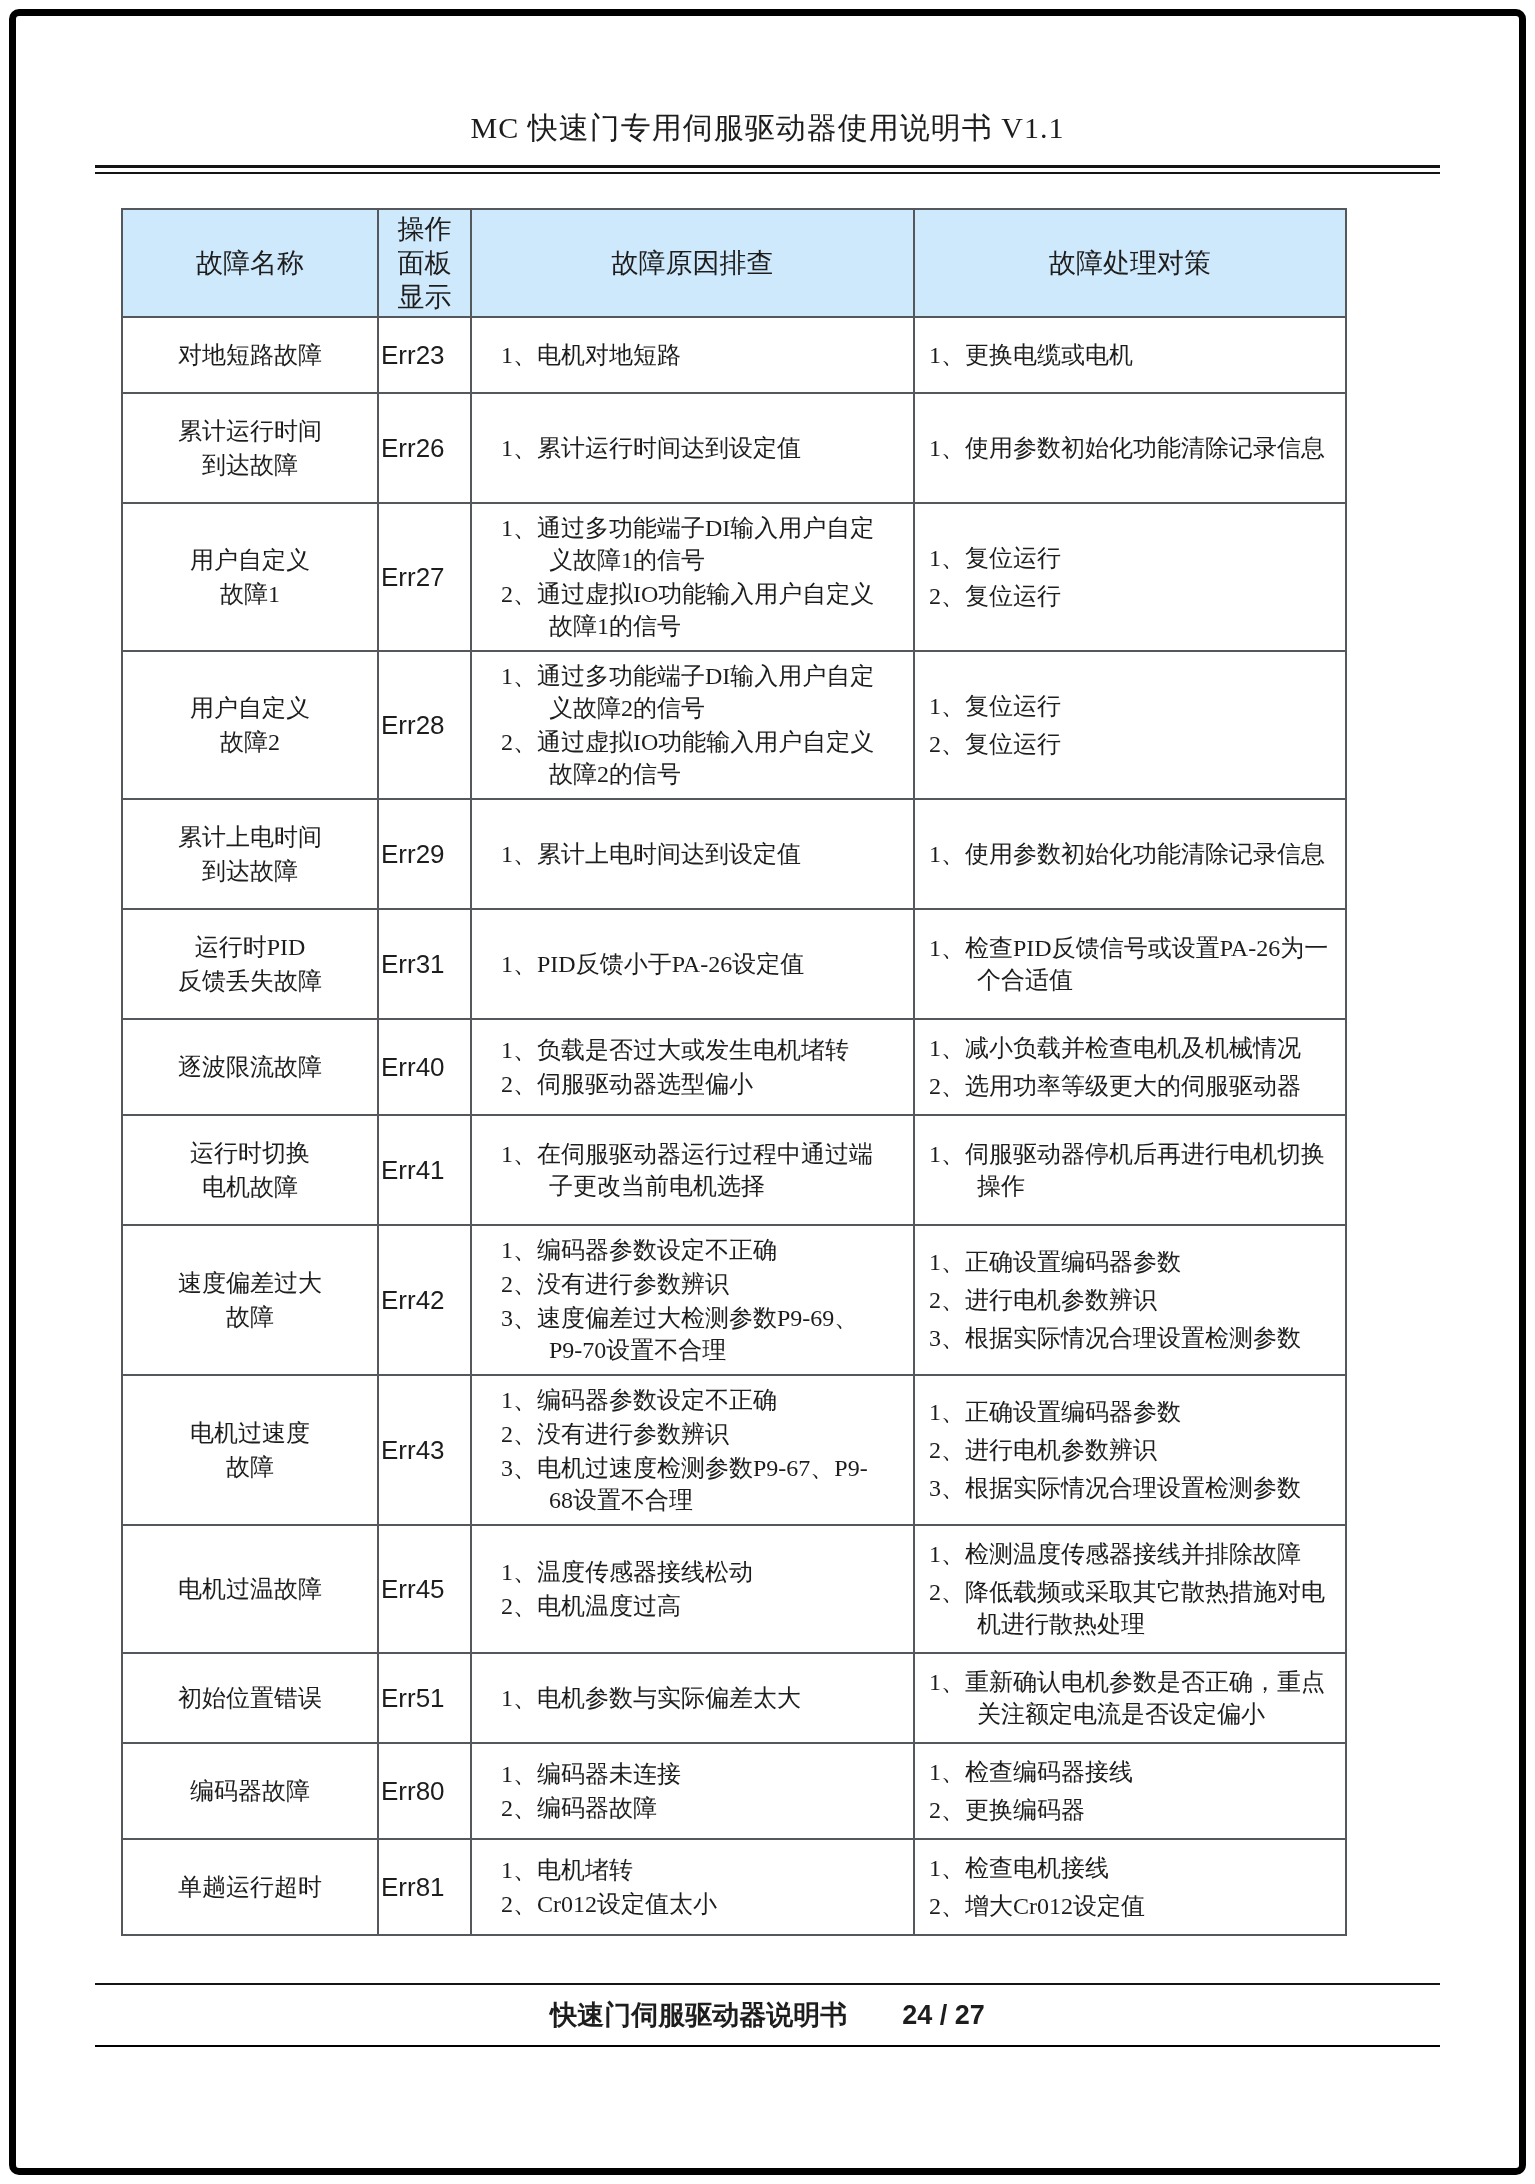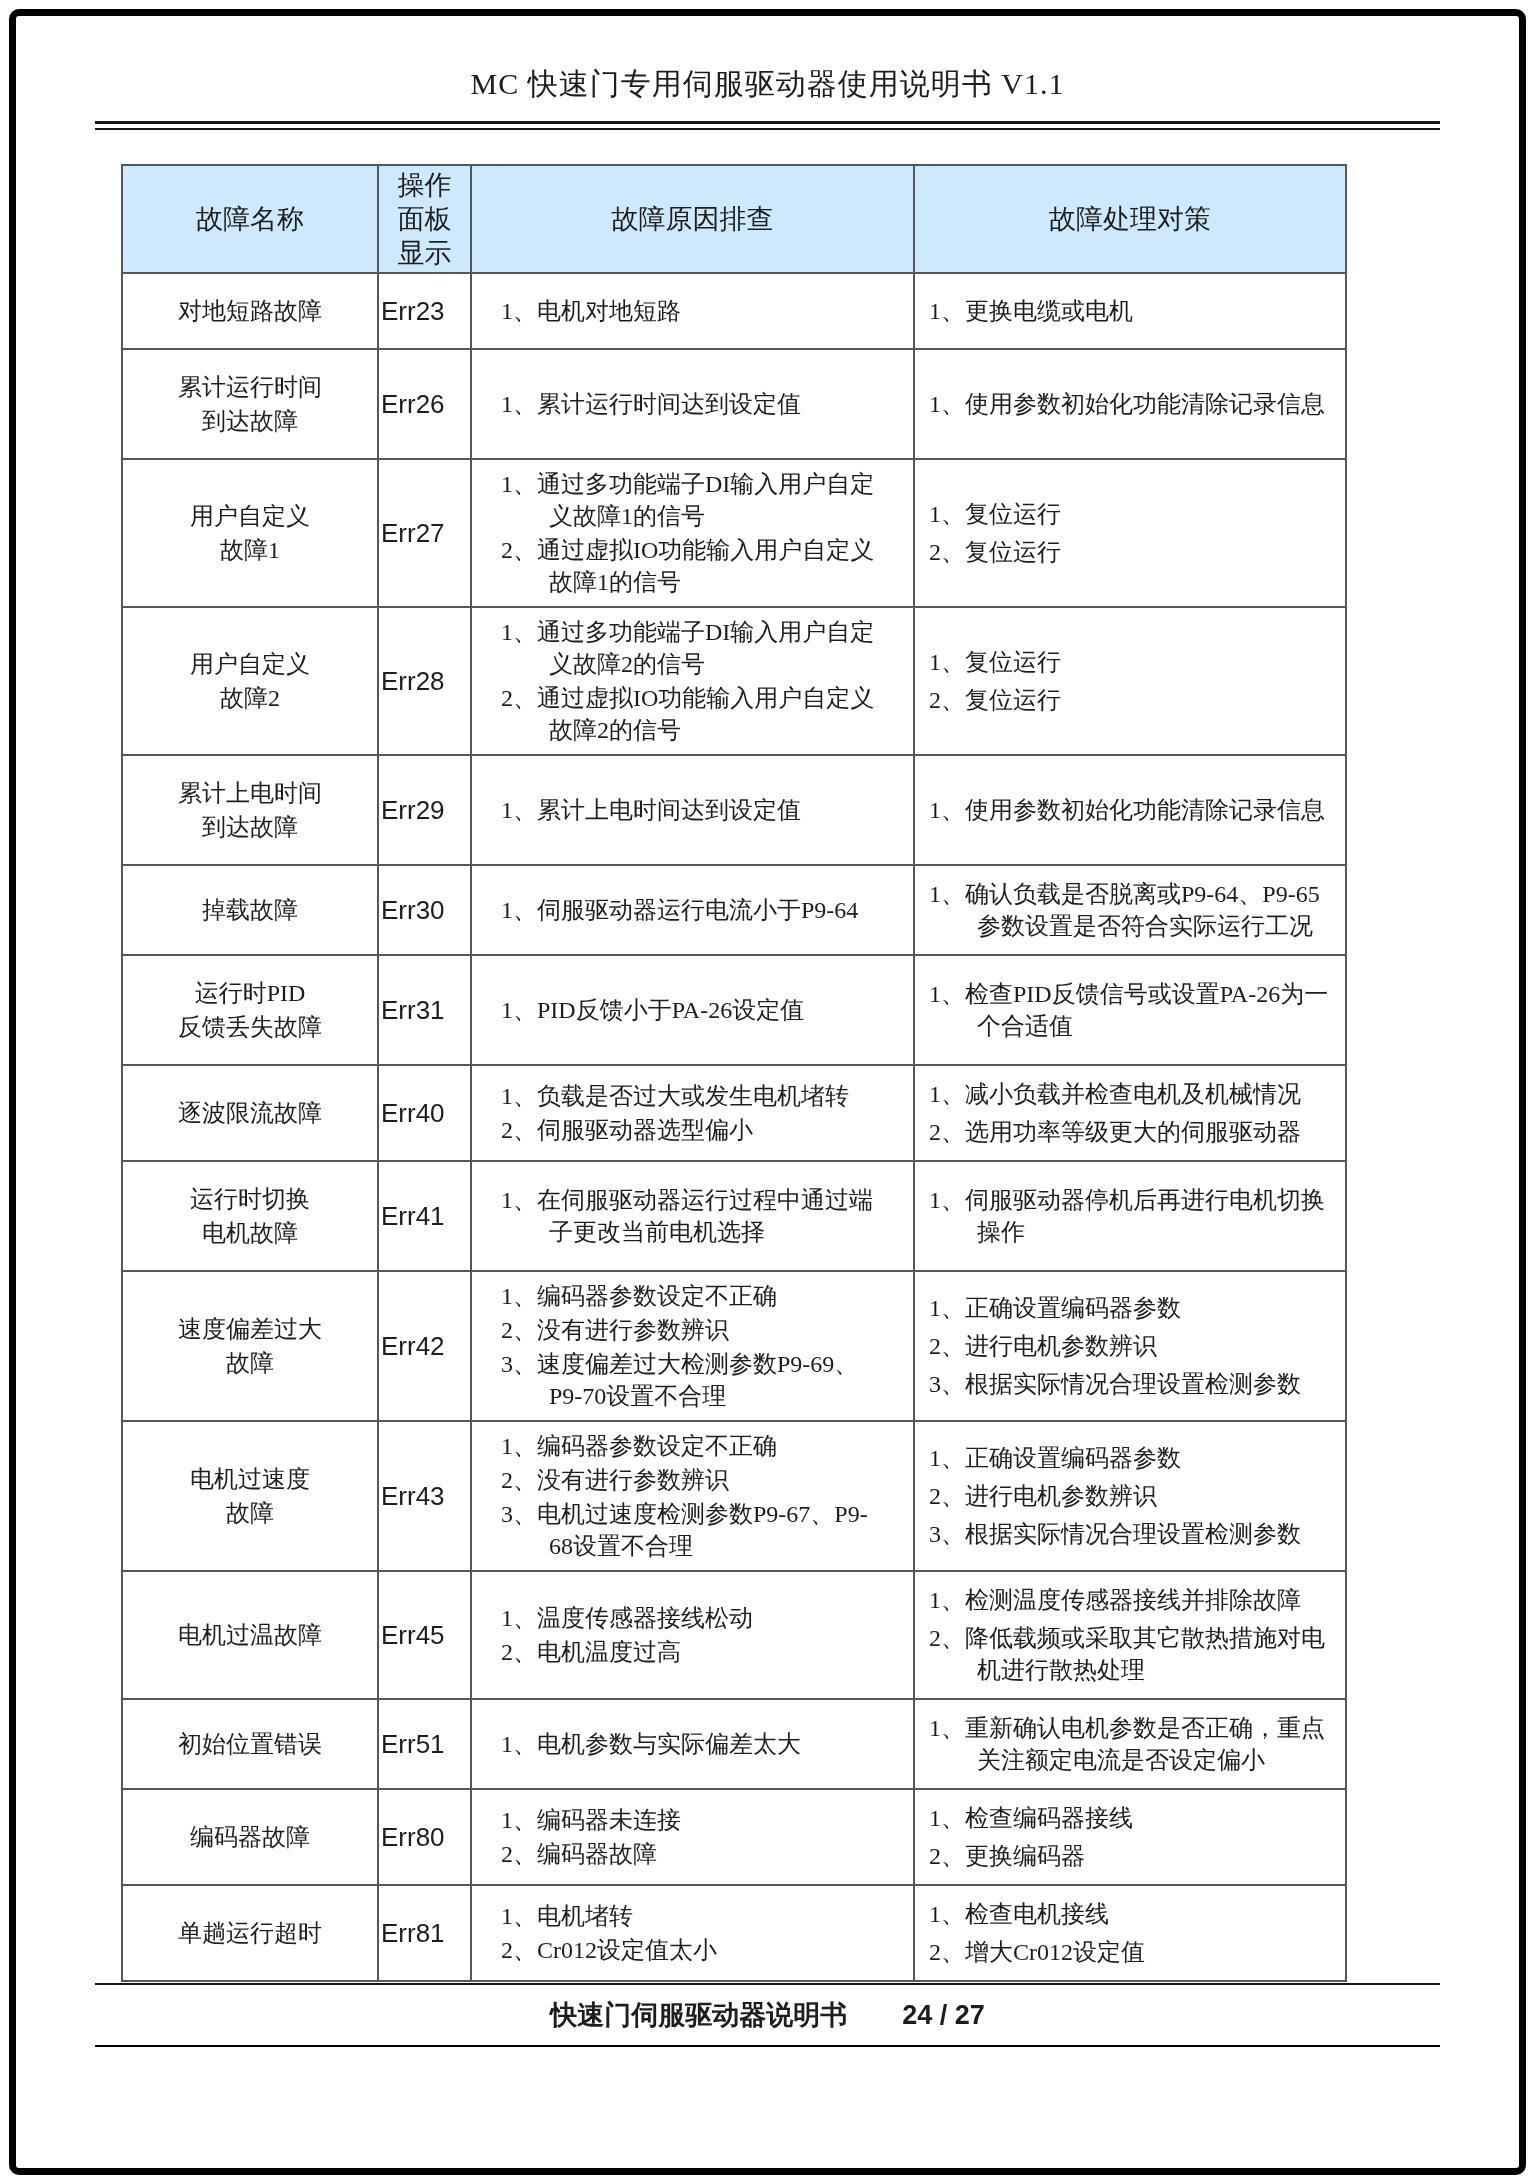--- a/index.html
+++ b/index.html
@@ -12,21 +12,21 @@
   body{
     width:1535px;height:2184px;position:relative;background:#ffffff;
     font-family:"Liberation Serif","DejaVu Serif",serif;color:var(--ink);
     overflow:hidden;
   }
   .frame{
     position:absolute;inset:9px;border:7px solid var(--frame);
     border-radius:10px;pointer-events:none;
   }
   .title{
-    margin-top:64px;text-align:center;font-size:30px;letter-spacing:1px;
+    margin-top:108px;text-align:center;font-size:30px;letter-spacing:1px;
   }
   .title-rule{
     margin:16px 95px 0 95px;height:4px;
     border-top:3px solid #141414;border-bottom:2px solid #141414;
   }
   table.fault-table{
     margin:34px 0 0 121px;width:1224px;border-collapse:collapse;table-layout:fixed;
   }
   .fault-table th,.fault-table td{border:2px solid var(--border);vertical-align:middle;}
   .fault-table th{
@@ -149,34 +149,20 @@
             <div class="item">1、累计上电时间达到设定值</div>
           </div>
     </td>
     <td class="c-list">
       <div class="list remedies">
             <div class="item">1、使用参数初始化功能清除记录信息</div>
           </div>
     </td>
   </tr>
       <tr>
-    <td class="c-name">掉载故障</td>
-    <td class="c-code">Err30</td>
-    <td class="c-list">
-      <div class="list causes">
-            <div class="item">1、伺服驱动器运行电流小于P9-64</div>
-          </div>
-    </td>
-    <td class="c-list">
-      <div class="list remedies">
-            <div class="item">1、确认负载是否脱离或P9-64、P9-65参数设置是否符合实际运行工况</div>
-          </div>
-    </td>
-  </tr>
-      <tr>
     <td class="c-name">运行时PID
 反馈丢失故障</td>
     <td class="c-code">Err31</td>
     <td class="c-list">
       <div class="list causes">
             <div class="item">1、PID反馈小于PA-26设定值</div>
           </div>
     </td>
     <td class="c-list">
       <div class="list remedies">

